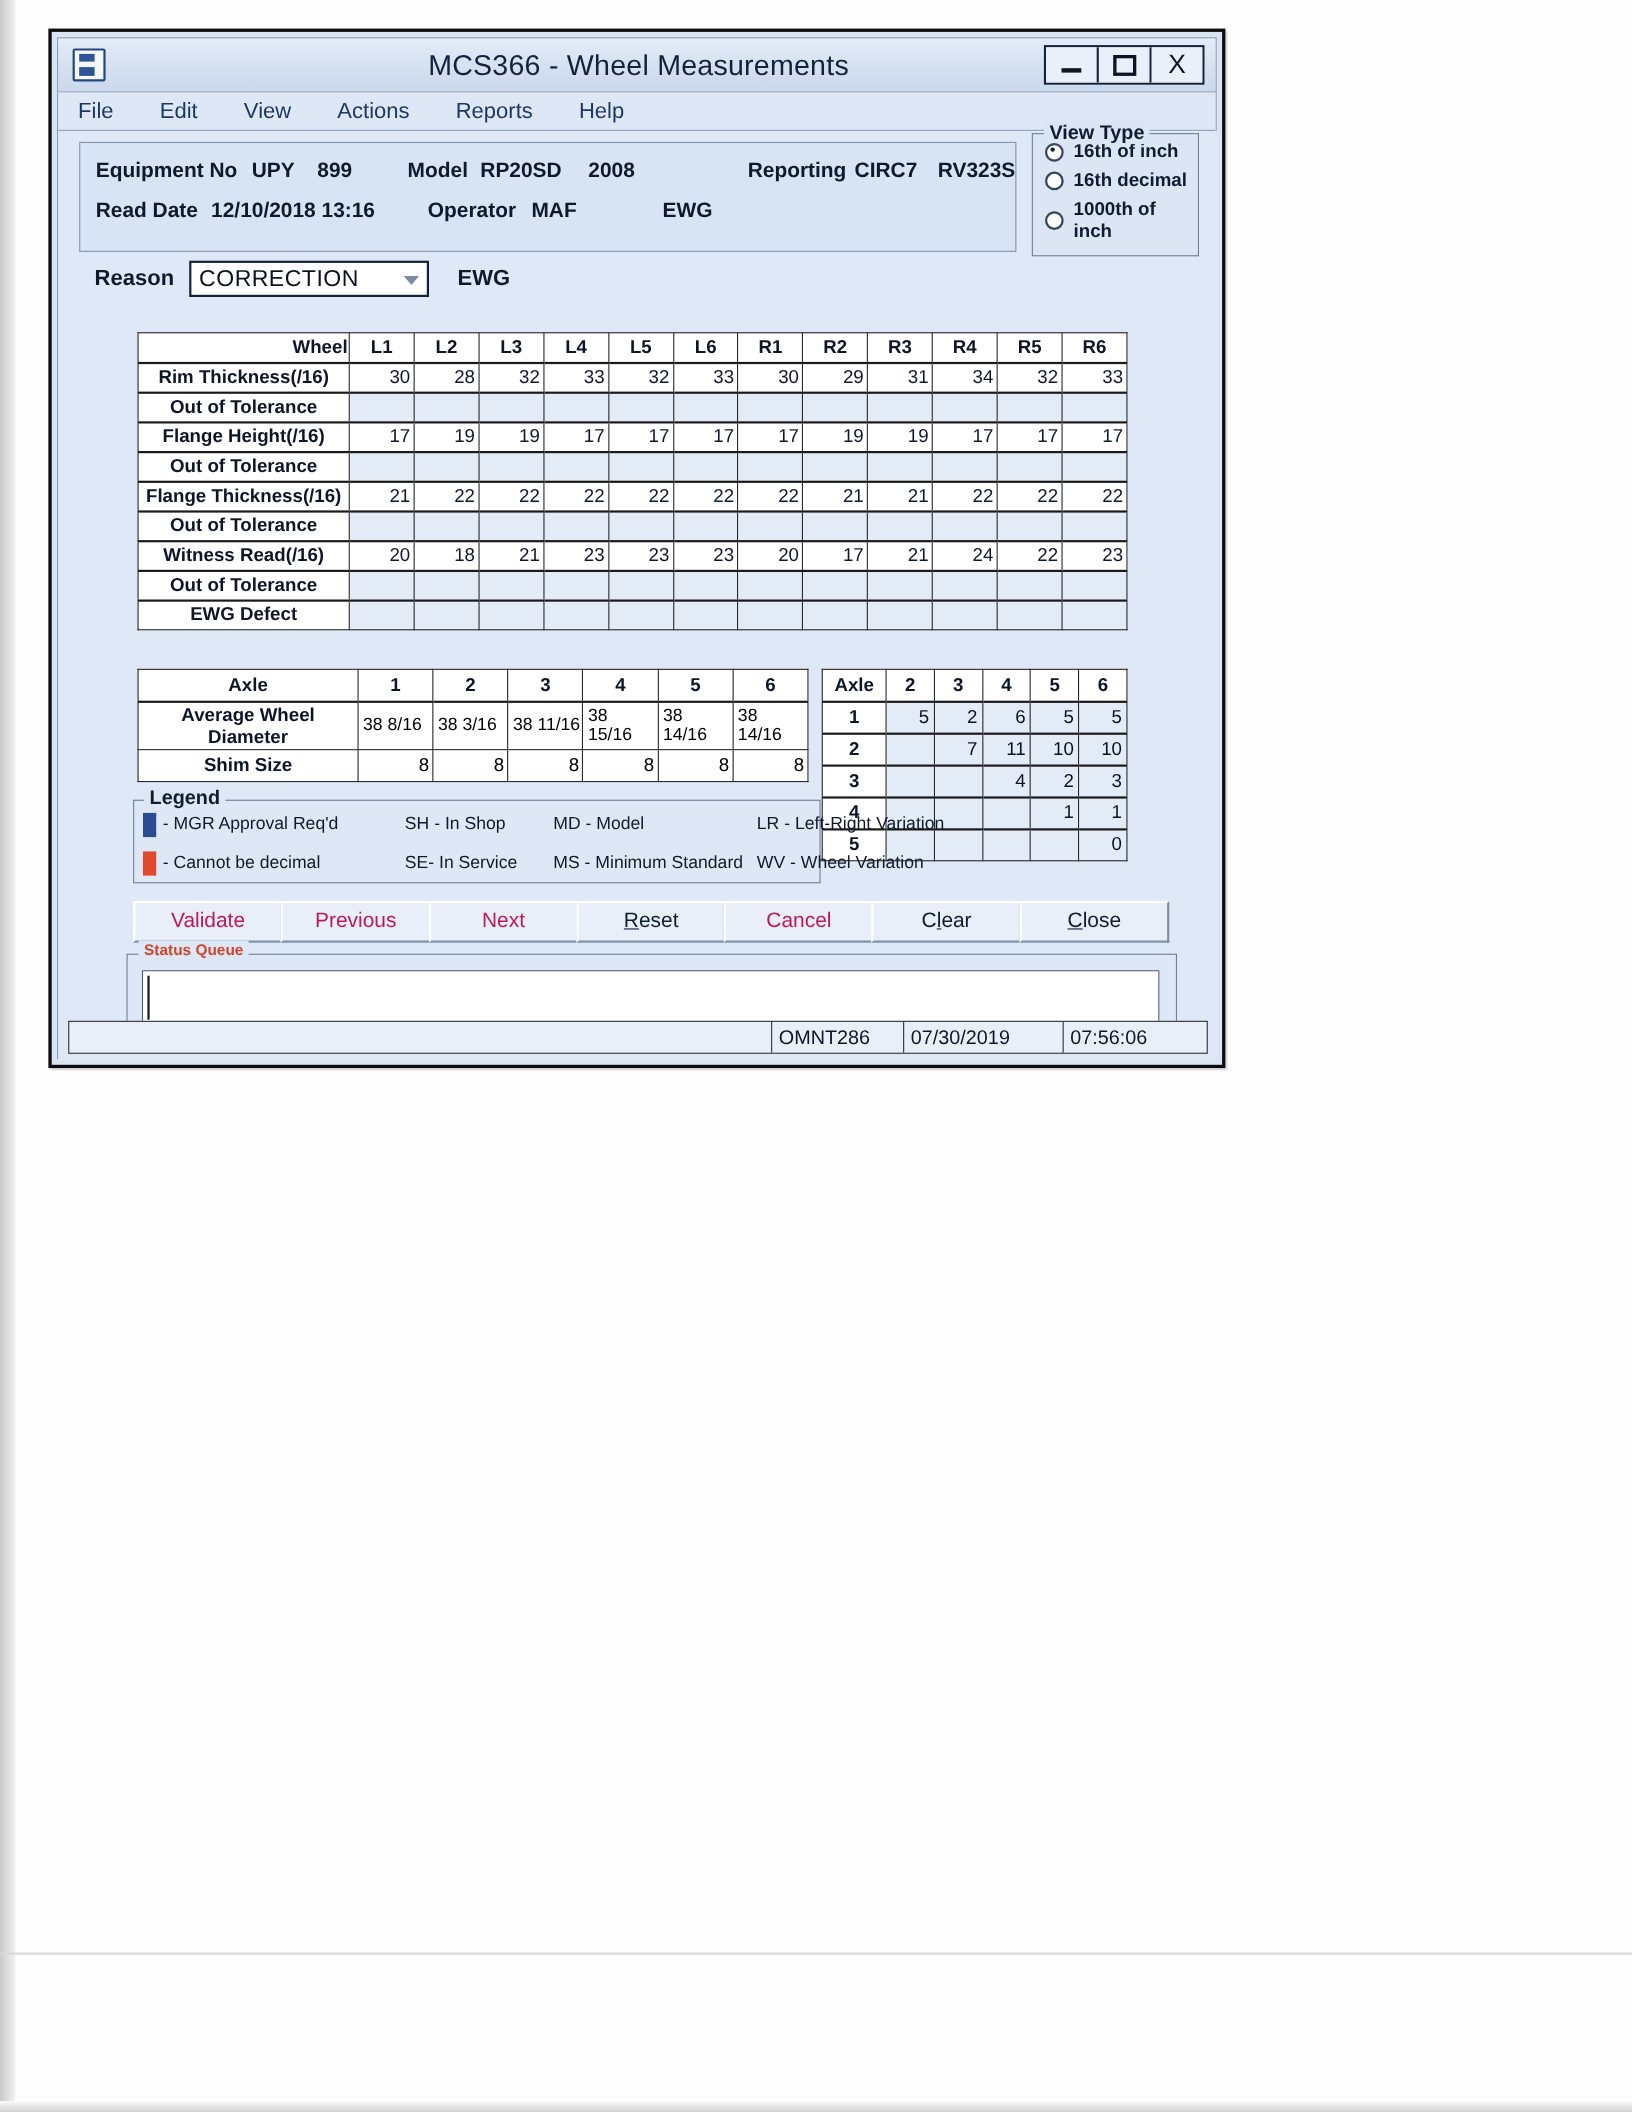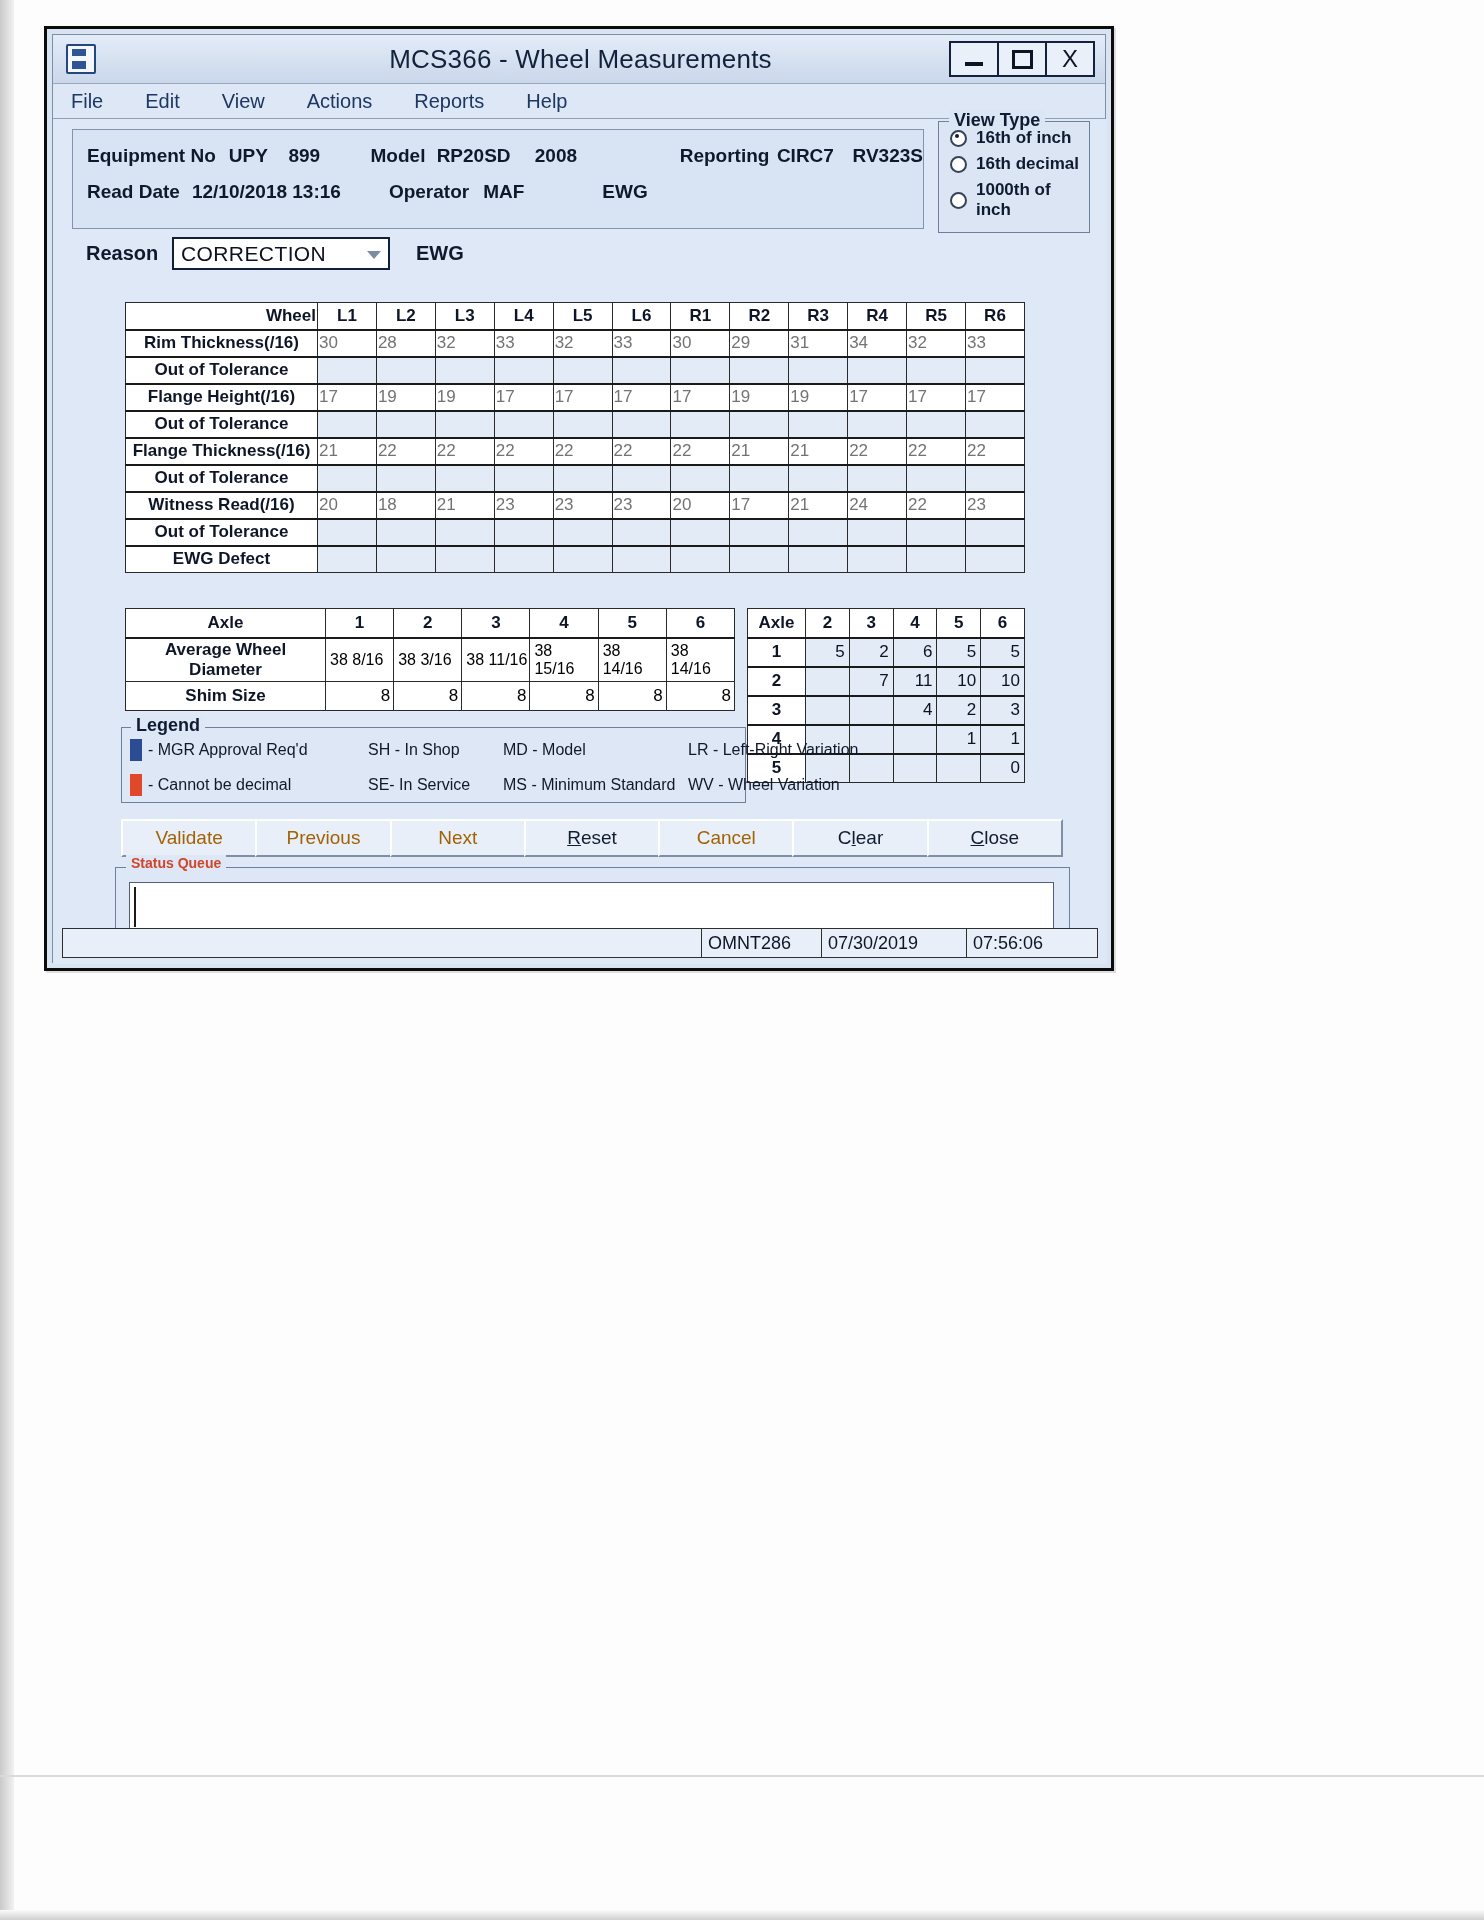--- a/index.html
+++ b/index.html
@@ -275,22 +275,23 @@
     font-weight: bold;
     color: #0d1526;
     text-align: center;
   }
   .wheel-table th.rowlabel {
     width: 192px;
     text-align: right;
   }
   .wheel-table td.val {
     background: #ffffff;
+    text-align: right;
     padding-right: 3px;
-    color: #737373;
+    color: #0f172a;
     font-weight: normal;
   }
   .wheel-table td.blank {
     background: #e3ebf7;
   }
   .wheel-table th.leftlab {
     background: #ffffff;
     text-align: center;
   }
   .wheel-table tr.data-row th.leftlab,
@@ -388,21 +389,21 @@
   .btn {
     flex: 1 1 0;
     border: 2px solid #7f8fa6;
     border-top-color: #ffffff;
     border-left-color: #ffffff;
     background: #e9eff8;
     font-size: 19px;
     display: flex; align-items: center; justify-content: center;
     font-family: "Liberation Sans", sans-serif;
     box-sizing: border-box;
-    color: #a16207;
+    color: #be185d;
     margin-right: -2px;
   }
   .btn.enabled { color: #101c30; }
   .btn u { text-decoration: underline; }
 
   
   .status-group {
     position: absolute;
     left: 62px; top: 748px;
     width: 955px; height: 78px;

